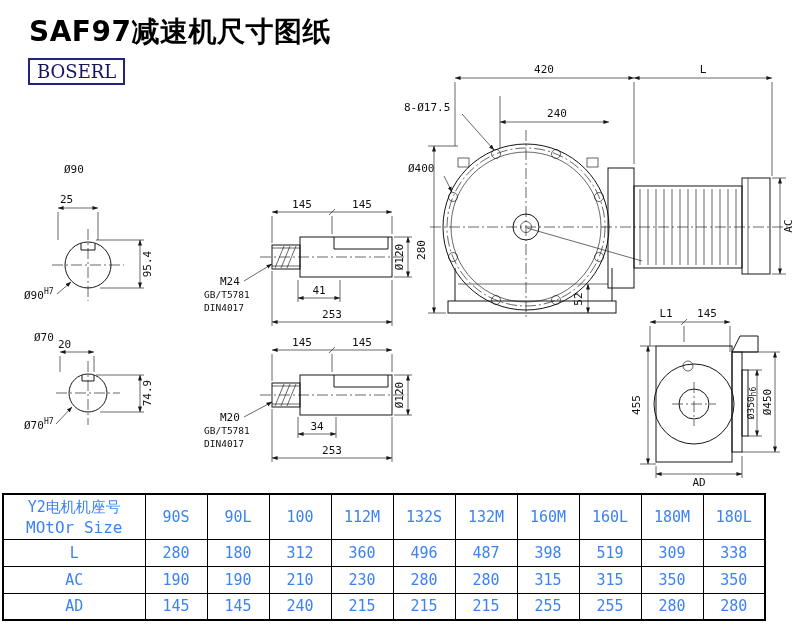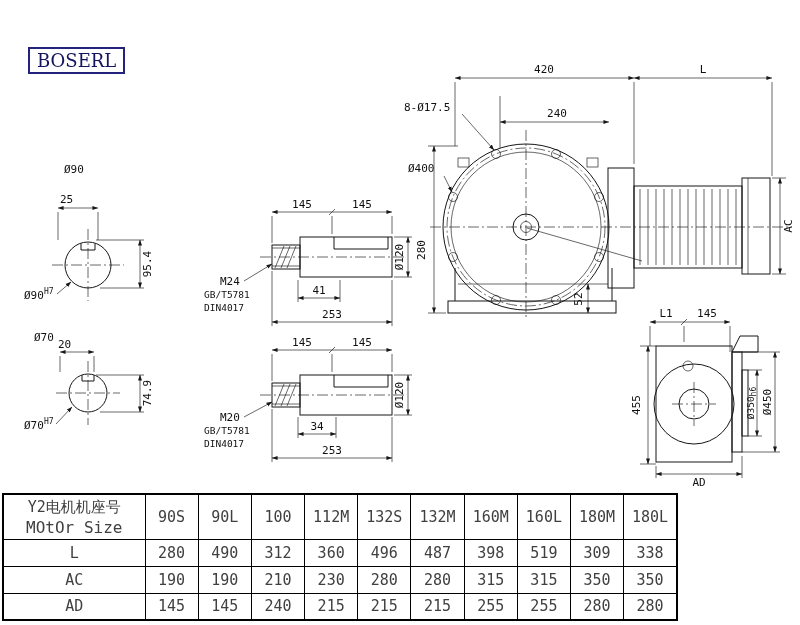--- a/index.html
+++ b/index.html
@@ -1,46 +1,47 @@
 <!DOCTYPE html>
 <html><head>
 <meta charset="utf-8">
 <style>
   *{margin:0;padding:0;box-sizing:border-box}
   html,body{background:#fff}
   body{width:800px;height:625px;font-family:"DejaVu Sans",sans-serif}
   .page{position:relative;width:800px;height:625px;background:#fff;overflow:hidden;color:#000}
   .title{position:absolute;left:29px;top:13px;font-family:"DejaVu Sans",sans-serif;
          font-weight:bold;font-size:28px;color:#000;letter-spacing:.5px;white-space:nowrap}
-  .brand{position:absolute;left:28px;top:47px;border:2px solid #23237d;color:#141460;
+  .brand{position:absolute;left:28px;top:58px;border:2px solid #23237d;color:#141460;
          font-family:"DejaVu Serif",serif;font-size:18px;line-height:23px;padding:0 7px}
   svg.draw{position:absolute;left:0;top:0}
   svg text{font-family:"DejaVu Sans Mono",monospace;fill:#101010}
   .d{font-size:11px}
   .ds{font-size:9.5px}
   .mid{text-anchor:middle}
   .sup{font-size:8px}
   .s{stroke:#161616;stroke-width:1;fill:none}
   .t{stroke:#161616;stroke-width:.65;fill:none}
   .cl{stroke:#161616;stroke-width:.65;fill:none;stroke-dasharray:11 3 2 3}
-  table.spec{position:absolute;left:2px;top:493px;width:676px;border-collapse:collapse;
-         table-layout:fixed;font-family:"DejaVu Sans Mono",monospace;color:#404040;border:2px solid #000}
+  table.spec{position:absolute;left:2px;top:493px;width:764px;border-collapse:collapse;
+         table-layout:fixed;font-family:"DejaVu Sans Mono",monospace;color:#3b82f6;border:2px solid #000}
   table.spec th,table.spec td{border:1px solid #000;text-align:center;vertical-align:middle;
          font-weight:normal;font-size:15px;padding:0;background:#fff}
   table.spec .hrow th{height:45px}
   table.spec td{height:27px}
   table.spec .c0{width:142px}
   table.spec .cn{font-size:15px;line-height:21px}
   table.spec .en{font-size:16px;line-height:19px}
 </style>
 </head>
 <body>
 
 <div class="page">
 
+  <div class="title">SAF97减速机尺寸图纸</div>
   <div class="brand">BOSERL</div>
 
   <svg class="draw" width="800" height="492" viewBox="0 0 800 492">
     <defs>
       <marker id="arw" viewBox="0 0 10 10" refX="9.5" refY="5" markerWidth="9" markerHeight="9" orient="auto-start-reverse">
         <path d="M0,1.6 L10,5 L0,8.4 Z" fill="#161616"></path>
       </marker>
     </defs>
 
     <g>
@@ -267,21 +268,21 @@
       <th>132S</th>
       <th>132M</th>
       <th>160M</th>
       <th>160L</th>
       <th>180M</th>
       <th>180L</th>
     </tr>
     <tr>
       <td class="c0">L</td>
       <td>280</td>
-      <td>490</td>
+      <td>180</td>
       <td>312</td>
       <td>360</td>
       <td>496</td>
       <td>487</td>
       <td>398</td>
       <td>519</td>
       <td>309</td>
       <td>338</td>
     </tr>
     <tr>

